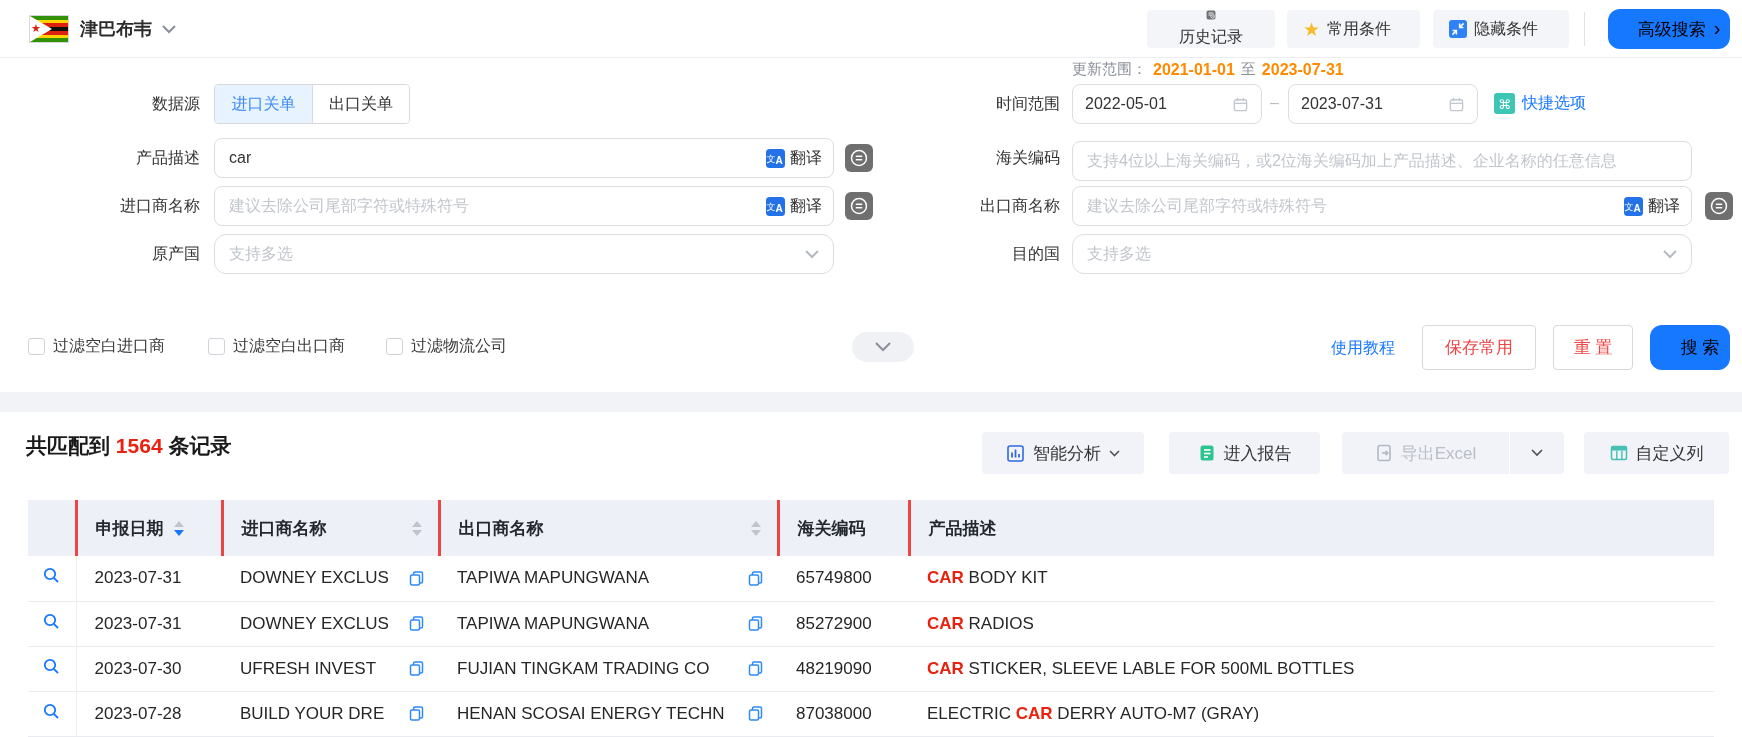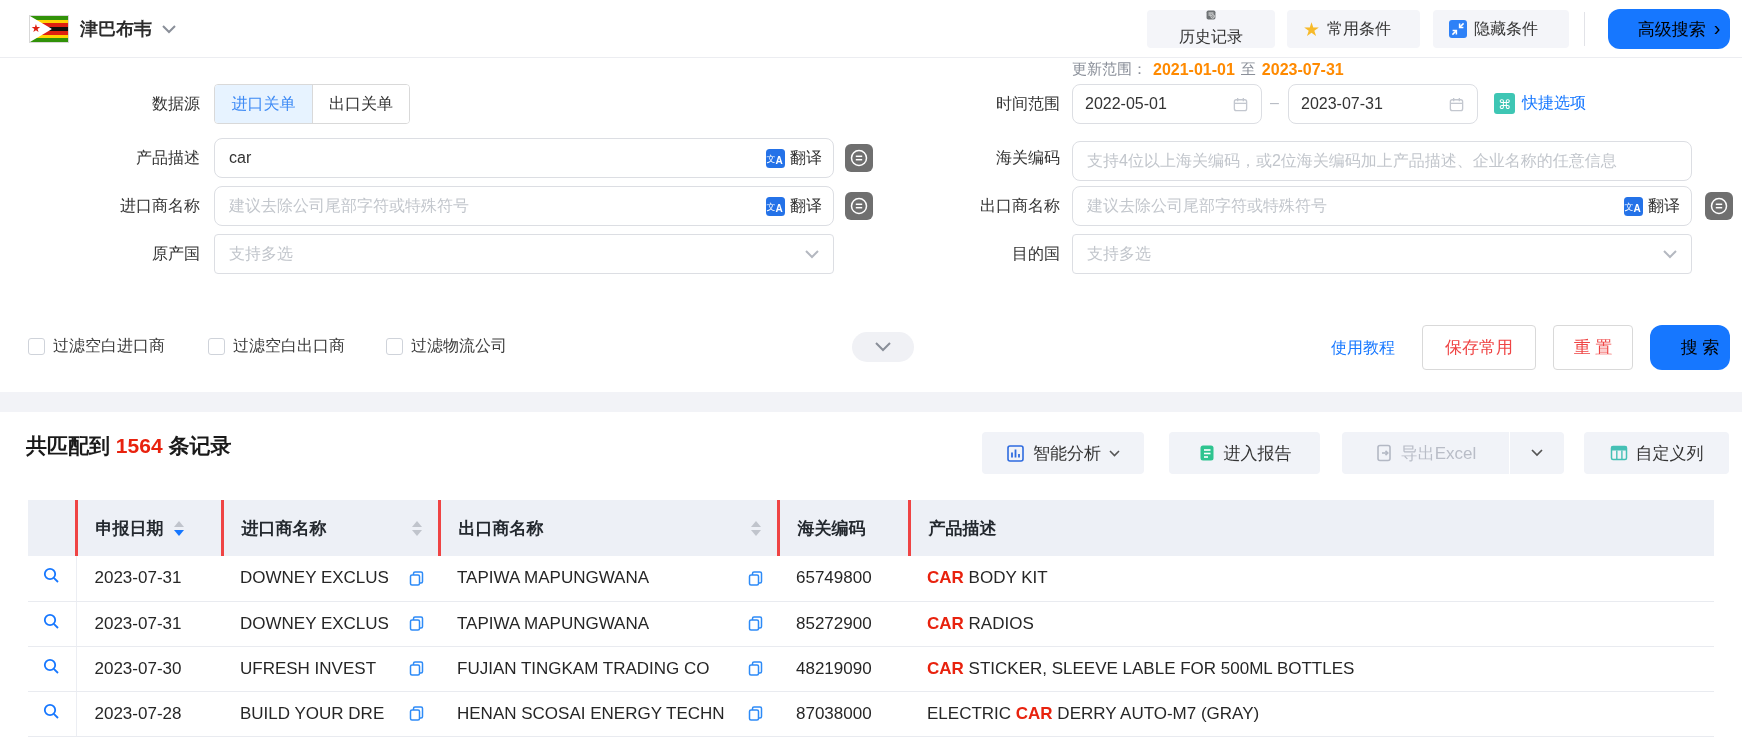--- a/index.html
+++ b/index.html
@@ -26,21 +26,21 @@
 
   
   .form-label { font-size:16px; color:#333; text-align:right; line-height:40px; }
   .inp { border:1px solid #dcdee3; border-radius:8px; height:40px; background:#fff;
          font-size:16px; color:#333; padding:0 14px; width:100%;
          font-family:"Liberation Sans","DejaVu Sans",sans-serif; }
   .inp::placeholder { color:#c2c6cc; }
   .inp-wrap { position:absolute; height:40px; }
   .inside-right { position:absolute; right:12px; top:0; height:40px; display:flex; align-items:center; gap:5px; }
   .trans-label { font-size:16px; color:#333; }
-  .select-box { border:1px solid #dcdee3; border-radius:4px; height:40px; background:#fff;
+  .select-box { border:1px solid #dcdee3; border-radius:12px; height:40px; background:#fff;
                 display:flex; align-items:center; justify-content:space-between; padding:0 14px;
                 font-size:16px; color:#c2c6cc; cursor:pointer; }
   .seg { position:absolute; display:flex; border:1px solid #d9d9d9; border-radius:4px; overflow:hidden; height:40px; }
   .seg .tab { width:97px; line-height:38px; text-align:center; font-size:16px; cursor:pointer; }
   .seg .tab.active { background:#e7f3ff; color:#3d8af5; }
   .seg .tab.inactive { background:#fff; color:#333; border-left:1px solid #d9d9d9; }
   .update-line { position:absolute; left:1072px; top:60px; font-size:15px; color:#8a8f99; display:flex; gap:6px; align-items:center;}
   .update-line b { color:#ff8a00; font-size:16px; }
   .date-input { border:1px solid #dcdee3; border-radius:8px; height:40px; display:flex; align-items:center;
                 justify-content:space-between; padding:0 12px; font-size:16px; color:#333; }

